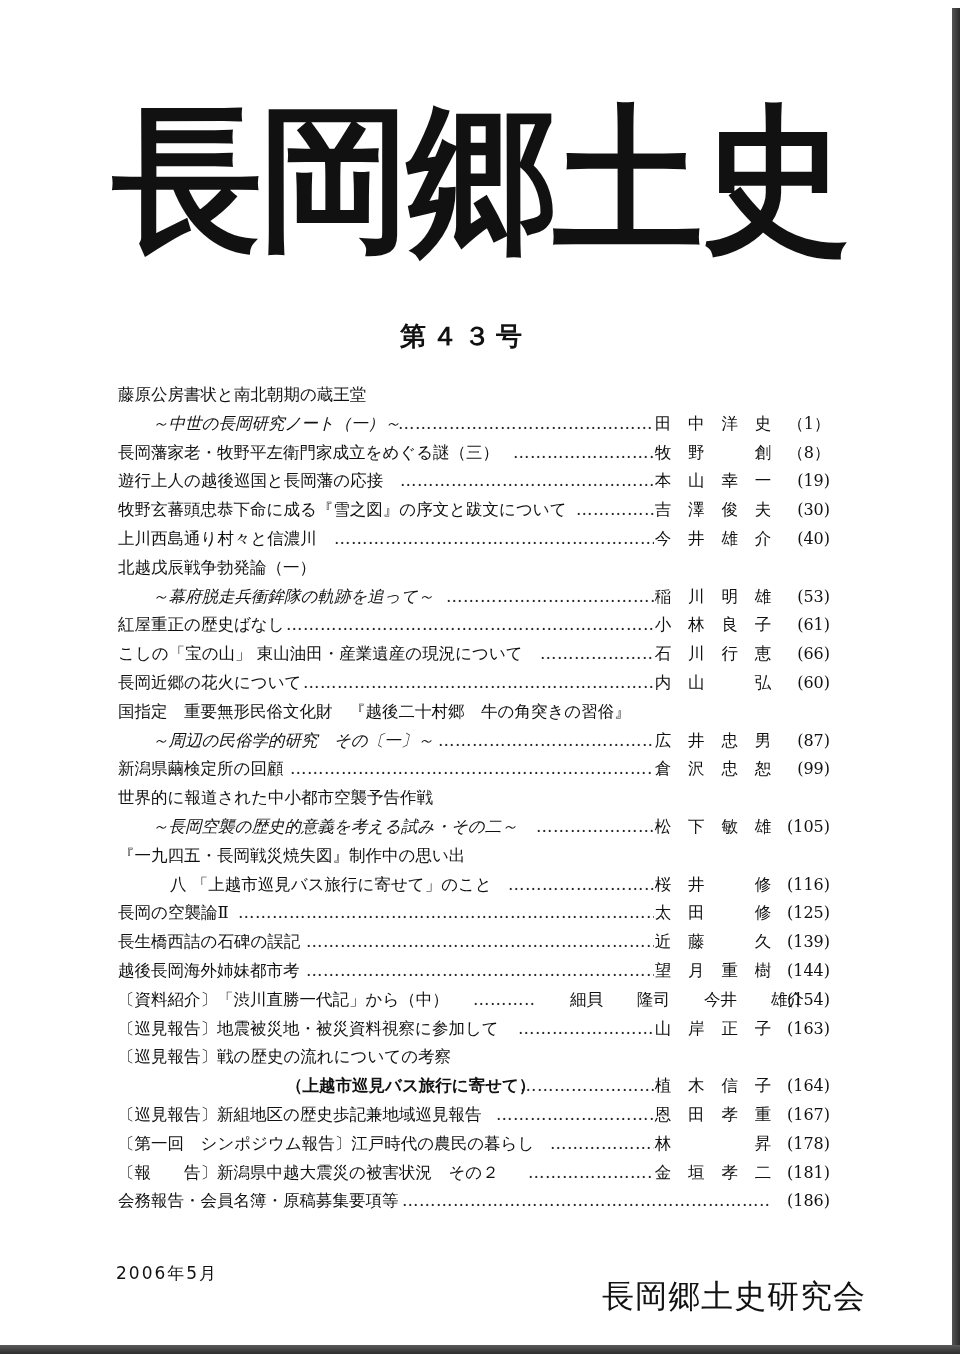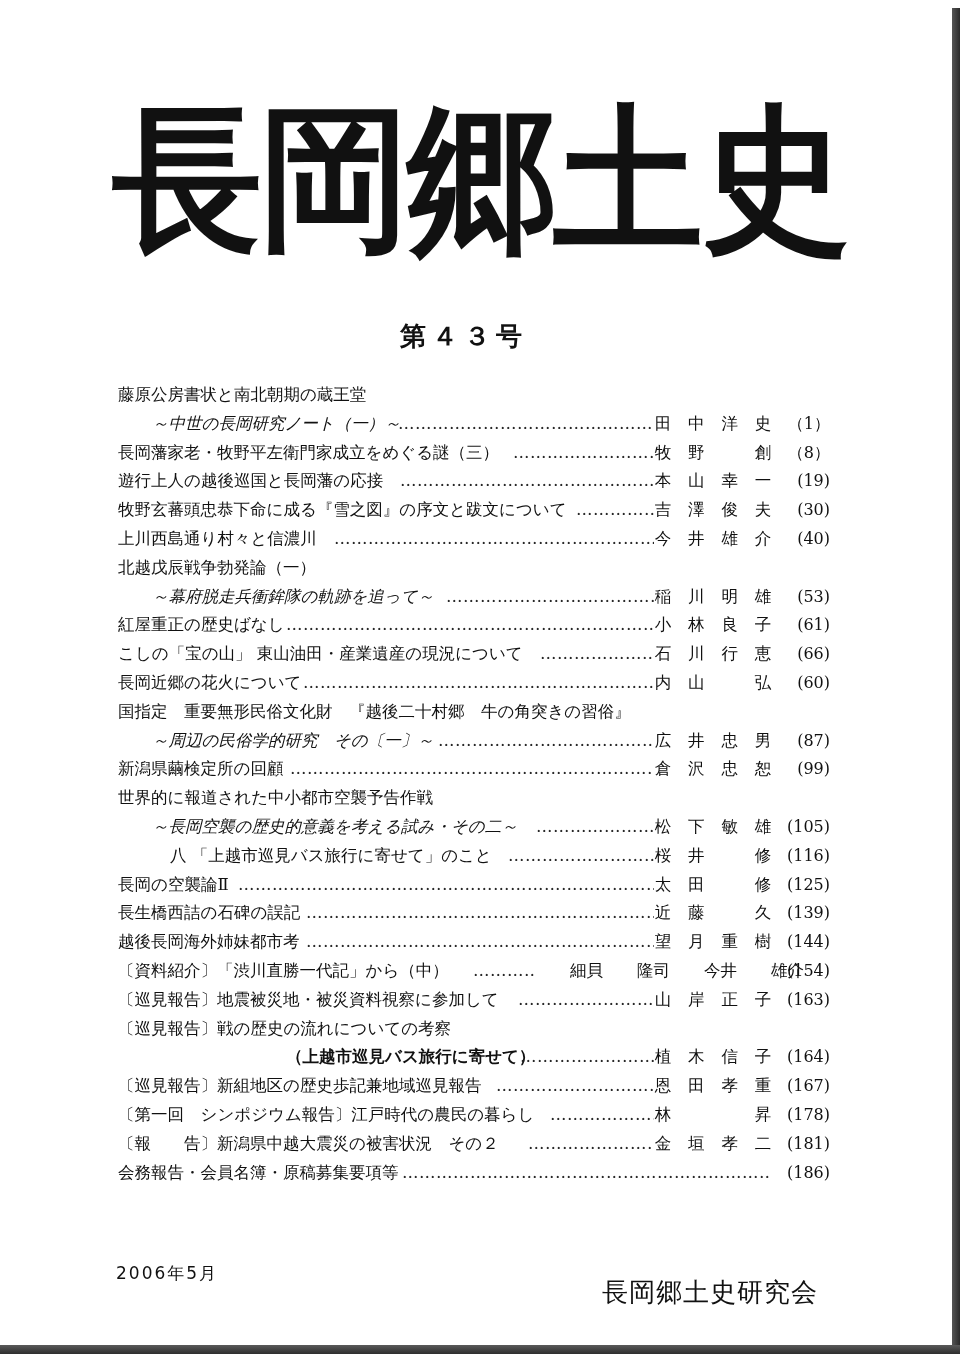--- a/index.html
+++ b/index.html
@@ -51,21 +51,21 @@
   .row .page {
     position: absolute; right: 0; top: 0; width: 58px; text-align: right;
     font-size: 16px;
   }
   .date {
     position: absolute; left: 116px; top: 1233px;
     font-family: "DejaVu Sans", sans-serif; font-size: 17px; letter-spacing: 2px; margin-top: 29px;
   }
   .publisher {
     position: absolute; left: 602px; top: 1275px;
-    font-size: 26px; letter-spacing: 1px;
+    font-size: 32px; letter-spacing: 1px;
   }
 </style>
 </head>
 <body>
 
 <div class="edge-right"></div>
 <div class="edge-bottom"></div>
 
 <h1 class="title" style="margin:0">
   <span>長</span>
@@ -215,20 +215,23 @@
       <span class="t">～長岡空襲の歴史的意義を考える試み・その二～</span>
       <span class="dots" style="left: 418px; width: 118px;">……………………………………………………………………………………………………………………………………………………………………………………………………………………………………………………………………………………………………………………………………………………………………………………………………………………………………………………………………………………………………………………………………………………</span>
       <span class="author">
         <span>松</span>
         <span>下</span>
         <span>敏</span>
         <span>雄</span>
       </span>
       <span class="page">(105)</span>
     </div>
+    <div class="row">
+      <span class="t">『一九四五・長岡戦災焼失図』制作中の思い出</span>
+    </div>
     <div class="row indent2">
       <span class="t">八 「上越市巡見バス旅行に寄せて」のこと</span>
       <span class="dots" style="left: 390px; width: 146px;">……………………………………………………………………………………………………………………………………………………………………………………………………………………………………………………………………………………………………………………………………………………………………………………………………………………………………………………………………………………………………………………………………………………</span>
       <span class="author">
         <span>桜</span>
         <span>井</span>
         <span></span>
         <span>修</span>
       </span>
       <span class="page">(116)</span>

